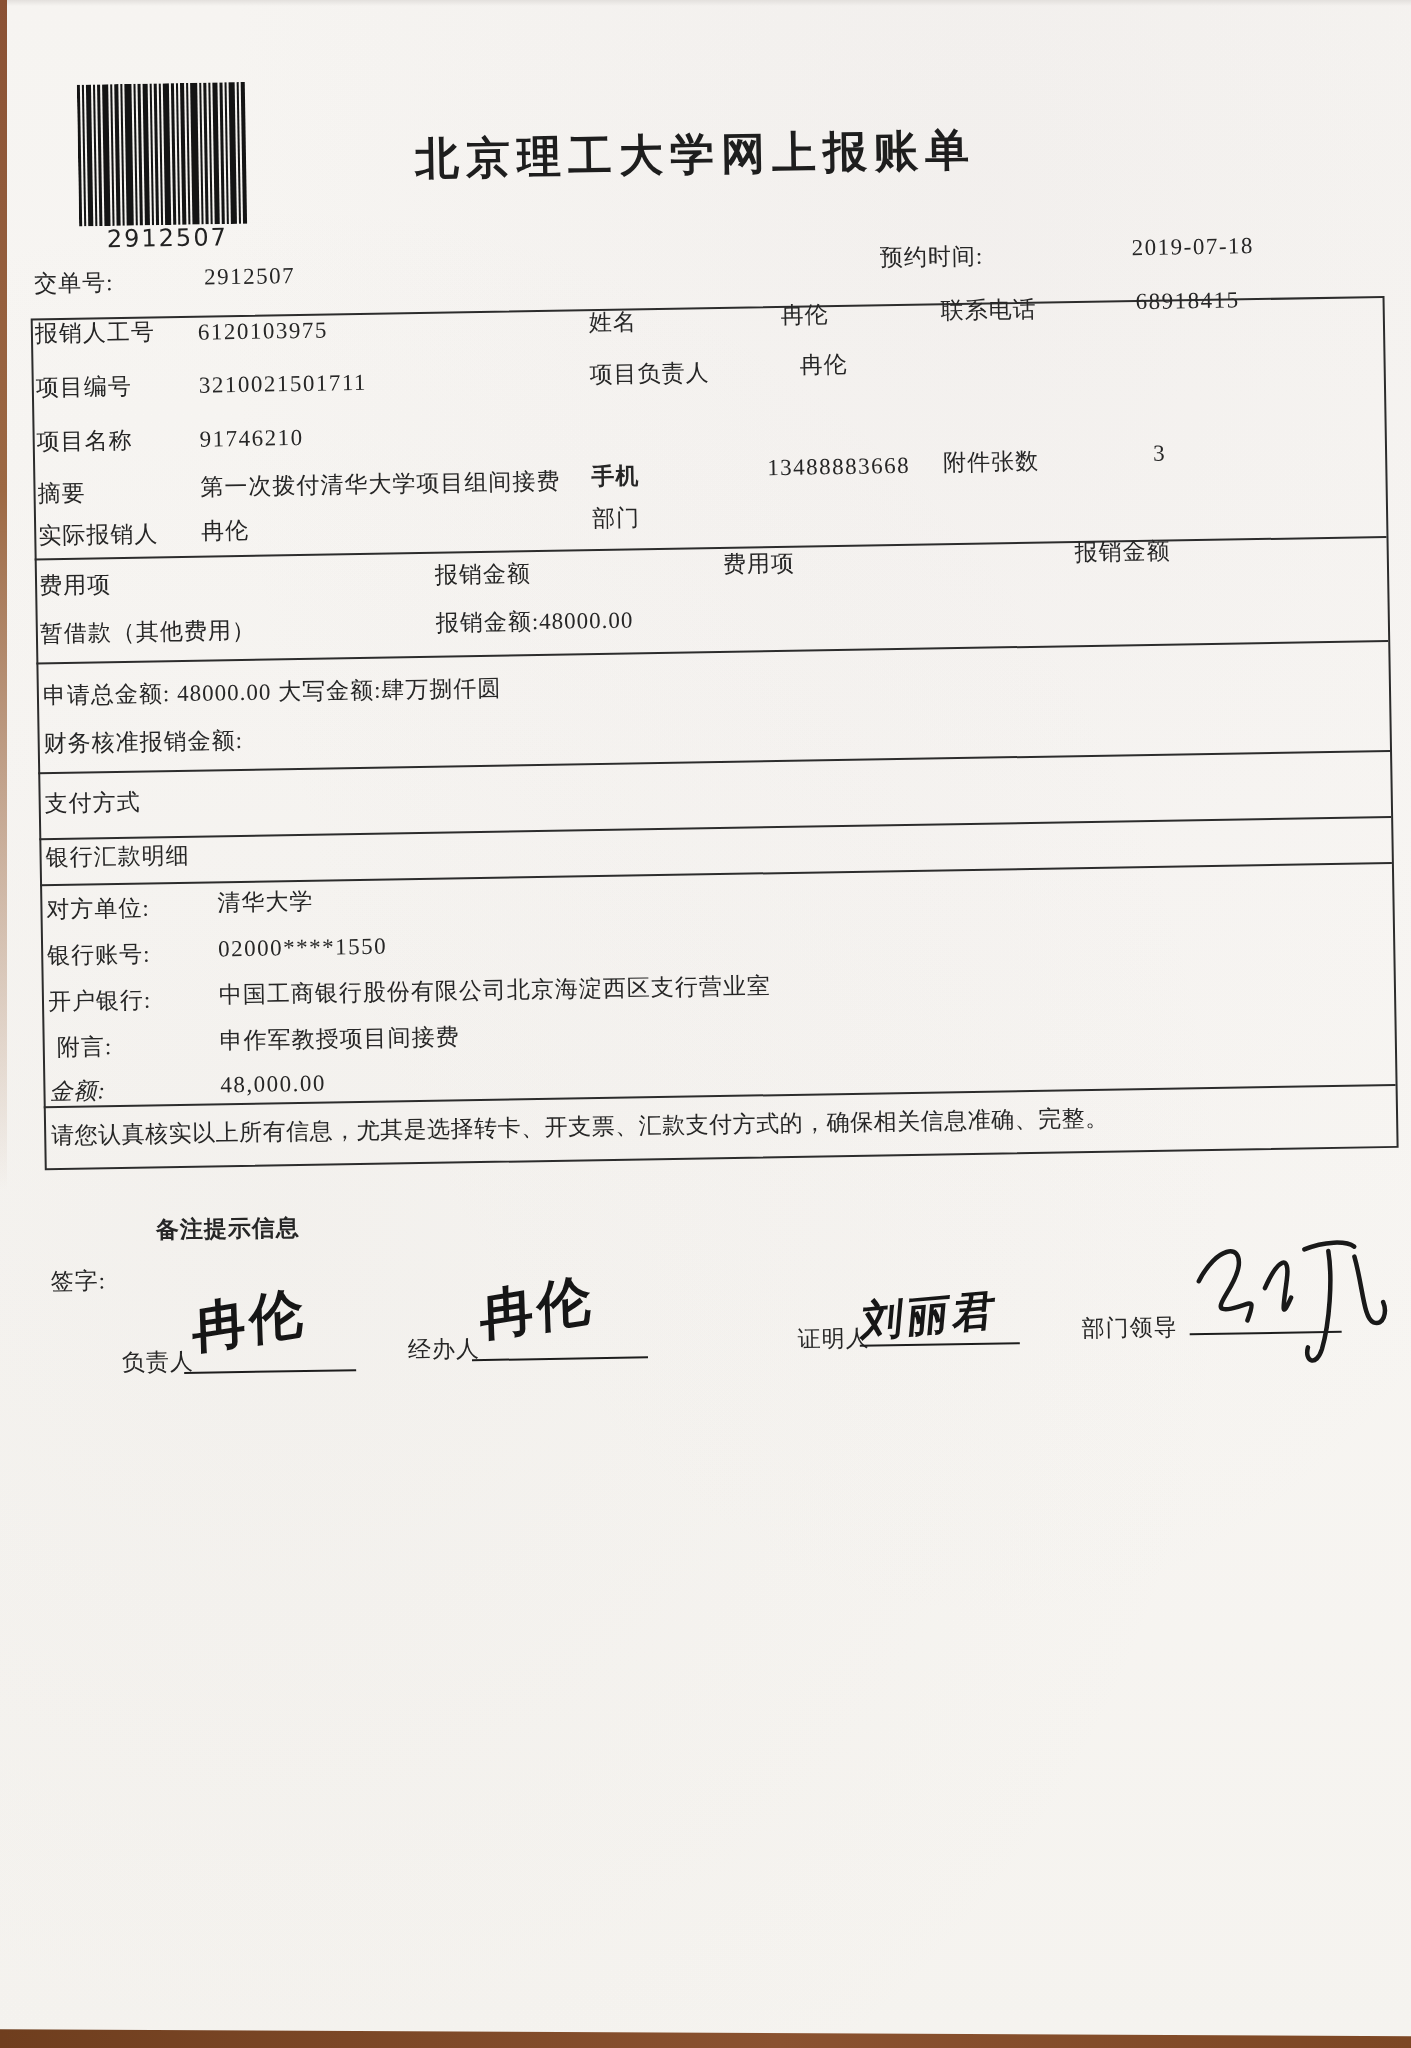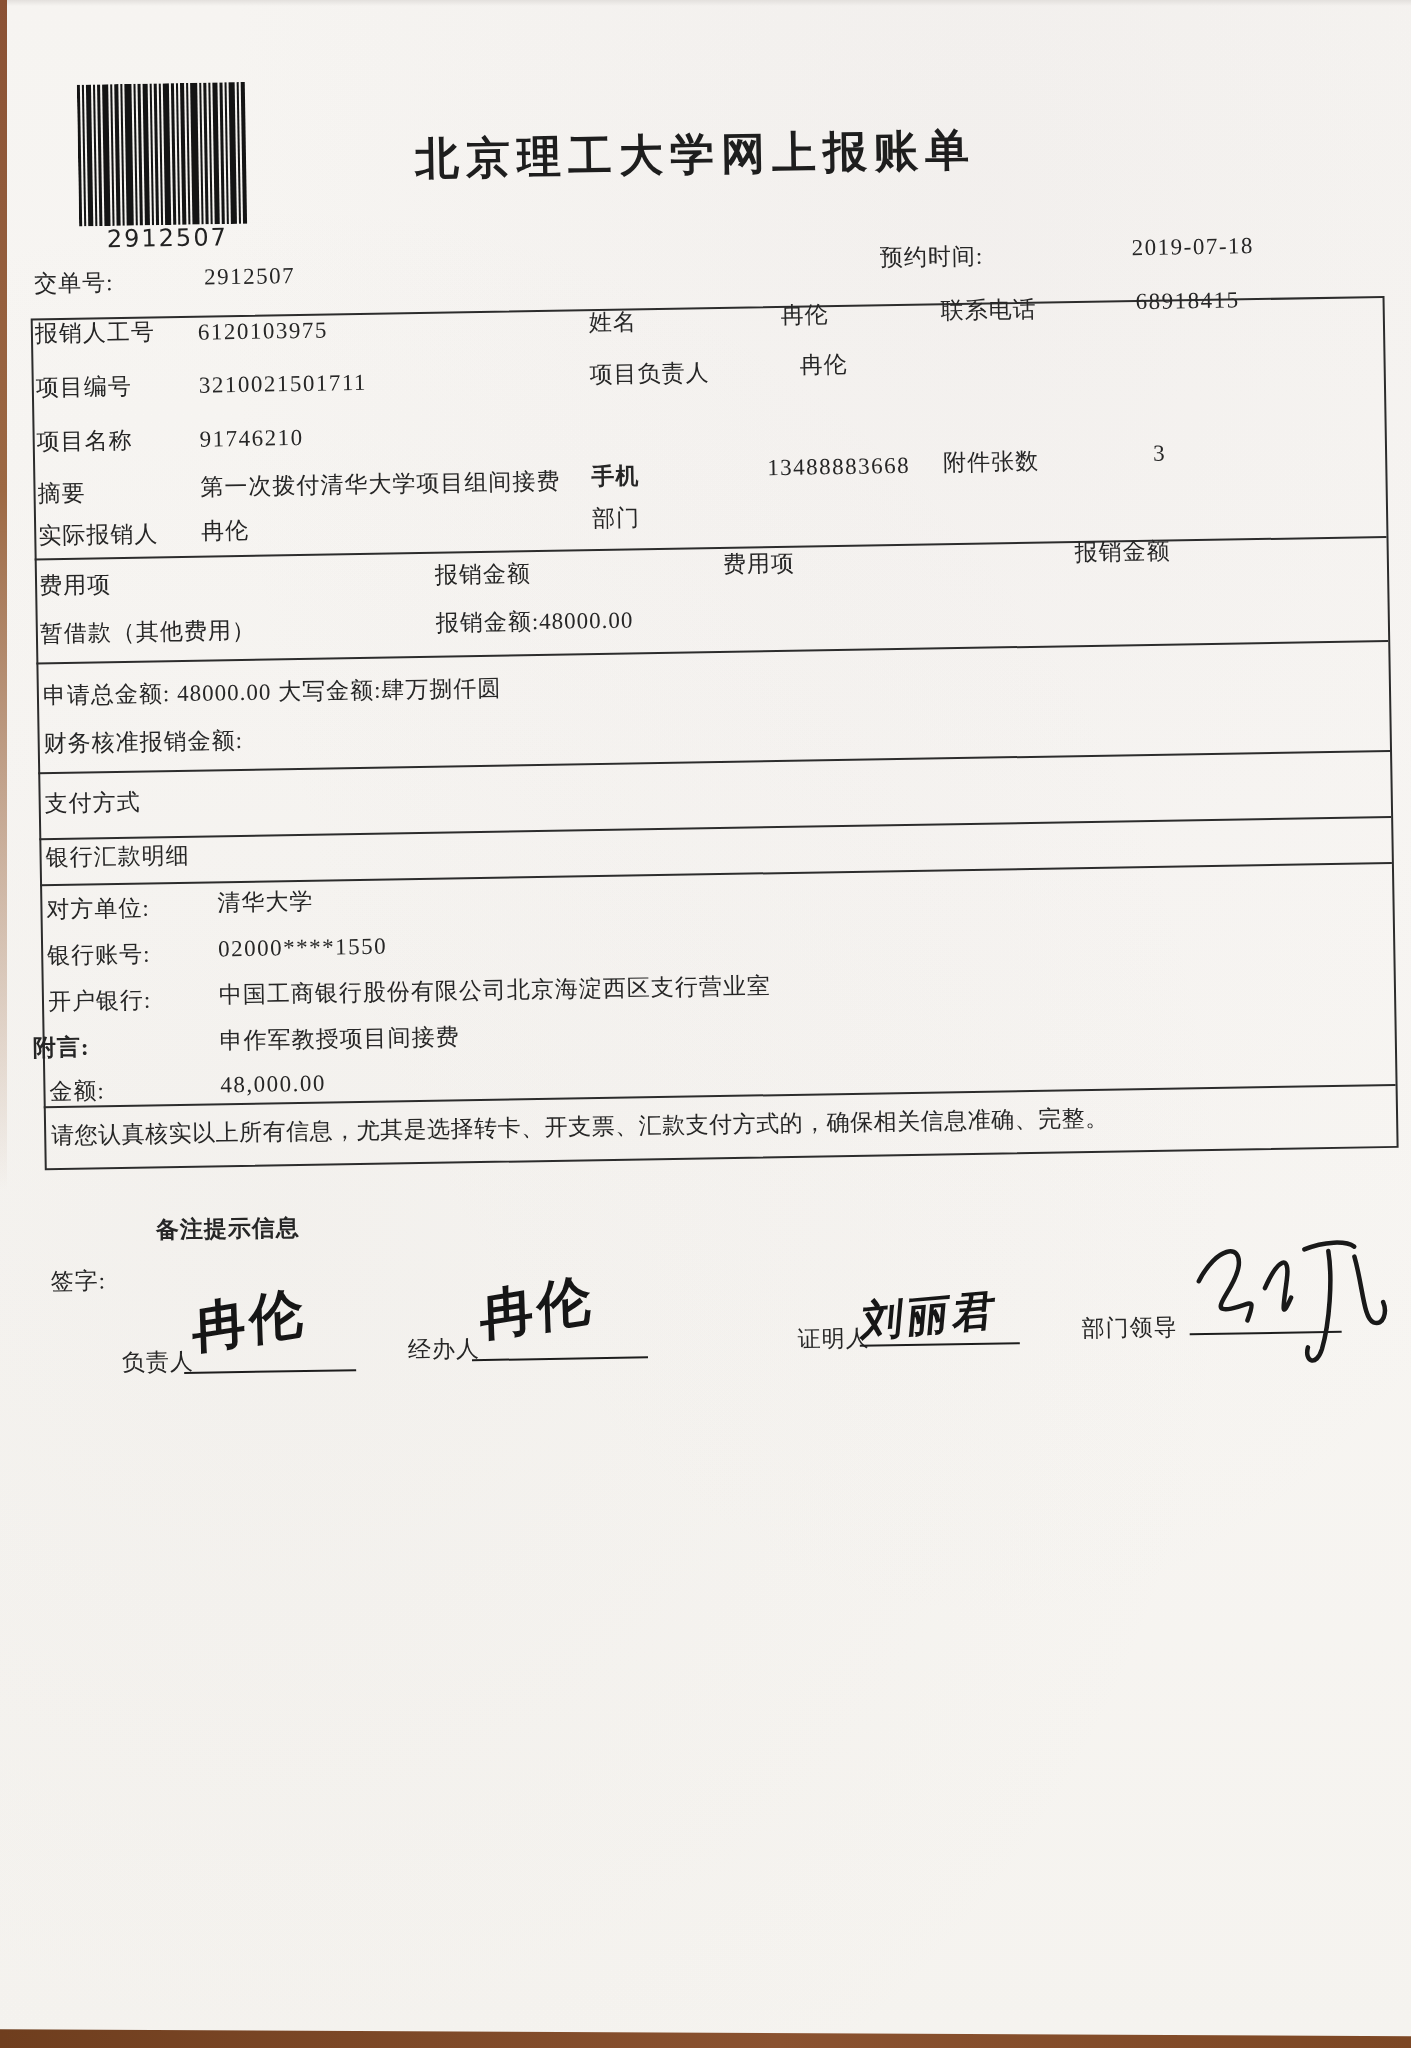--- a/index.html
+++ b/index.html
@@ -171,23 +171,23 @@
     <div class="t" style="left:44px;top:790px;">支付方式</div>
 
     <div class="t" style="left:44px;top:844px;">银行汇款明细</div>
 
     <div class="t" style="left:44px;top:896px;">对方单位:</div>
     <div class="t" style="left:215px;top:892px;">清华大学</div>
     <div class="t" style="left:44px;top:942px;">银行账号:</div>
     <div class="t digits" style="left:215px;top:938px;">02000****1550</div>
     <div class="t" style="left:44px;top:988px;">开户银行:</div>
     <div class="t" style="left:215px;top:984px;">中国工商银行股份有限公司北京海淀西区支行营业室</div>
-    <div class="t" style="left:28px;top:1034px;font-weight:bold;">附言:</div>
+    <div class="t" style="left:52px;top:1034px;">附言:</div>
     <div class="t" style="left:215px;top:1030px;">申作军教授项目间接费</div>
-    <div class="t" style="left:44px;top:1078px;">金额:</div>
+    <div class="t" style="left:44px;top:1078px;font-style:italic;">金额:</div>
     <div class="t digits" style="left:215px;top:1074px;">48,000.00</div>
 
     <div class="t notice" style="left:45px;top:1122px;">请您认真核实以上所有信息，尤其是选择转卡、开支票、汇款支付方式的，确保相关信息准确、完整。</div>
 
     <div class="t" style="left:148px;top:1218px;font-weight:600;">备注提示信息</div>
     <div class="t" style="left:42px;top:1268px;">签字:</div>
 
     <div class="t" style="left:112px;top:1350px;">负责人</div>
     <div class="sig" style="left:182px;top:1288px;font-size:54px;">冉伦</div>
     <div class="sigline" style="left:174px;top:1374px;width:172px;"></div>

